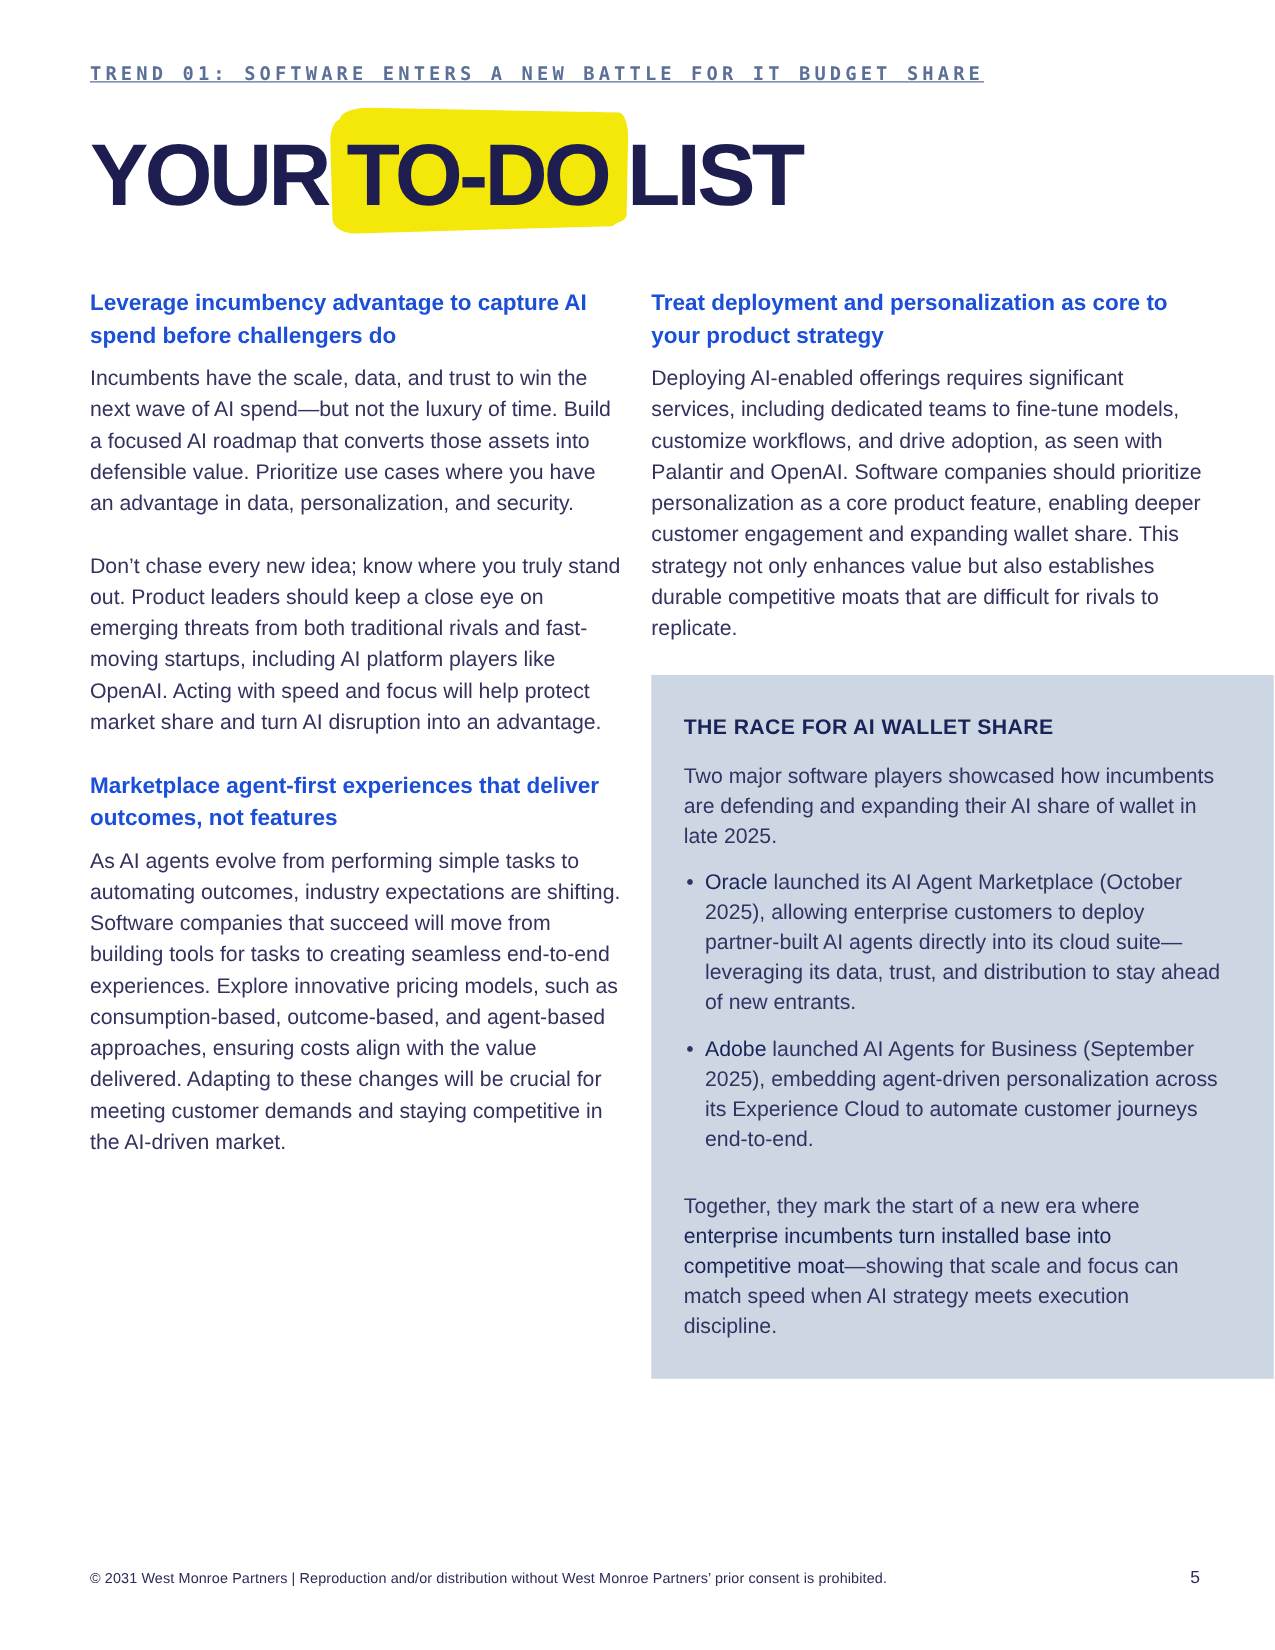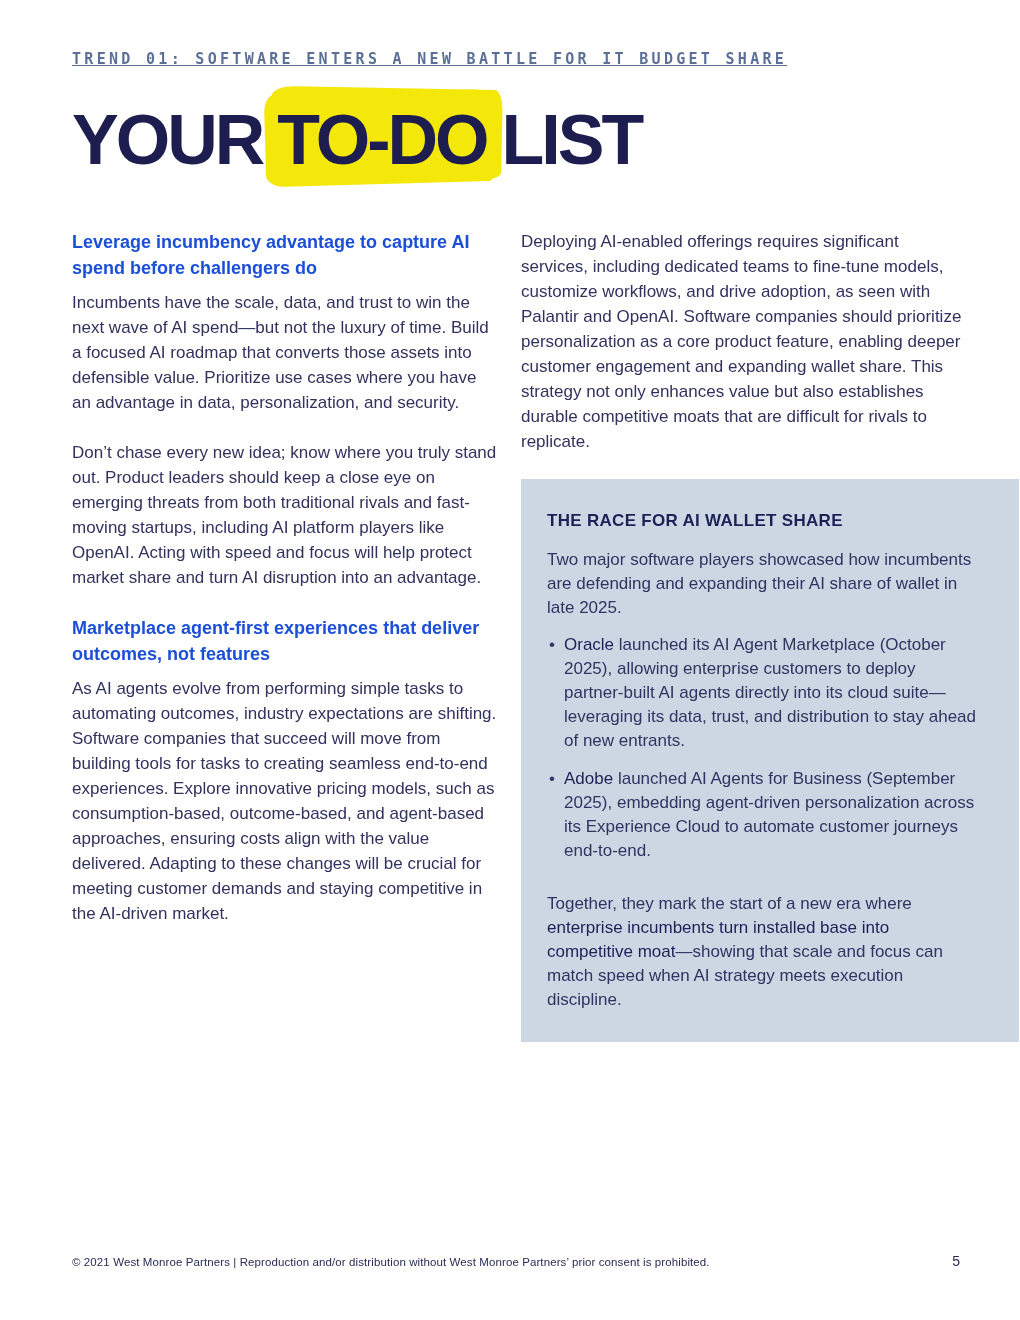--- a/index.html
+++ b/index.html
@@ -116,33 +116,34 @@
 
     <div class="col left">
       <h3>Leverage incumbency advantage to capture AI spend before challengers do</h3>
       <p>Incumbents have the scale, data, and trust to win the next wave of AI spend—but not the luxury of time. Build a focused AI roadmap that converts those assets into defensible value. Prioritize use cases where you have an advantage in data, personalization, and security.</p>
       <p>Don’t chase every new idea; know where you truly stand out. Product leaders should keep a close eye on emerging threats from both traditional rivals and fast-moving startups, including AI platform players like OpenAI. Acting with speed and focus will help protect market share and turn AI disruption into an advantage.</p>
       <h3>Marketplace agent-first experiences that deliver outcomes, not features</h3>
       <p>As AI agents evolve from performing simple tasks to automating outcomes, industry expectations are shifting. Software companies that succeed will move from building tools for tasks to creating seamless end-to-end experiences. Explore innovative pricing models, such as consumption-based, outcome-based, and agent-based approaches, ensuring costs align with the value delivered. Adapting to these changes will be crucial for meeting customer demands and staying competitive in the AI-driven market.</p>
     </div>
 
     <div class="col right">
+      <h3>Treat deployment and personalization as core to your product strategy</h3>
       <p>Deploying AI-enabled offerings requires significant services, including dedicated teams to fine-tune models, customize workflows, and drive adoption, as seen with Palantir and OpenAI. Software companies should prioritize personalization as a core product feature, enabling deeper customer engagement and expanding wallet share. This strategy not only enhances value but also establishes durable competitive moats that are difficult for rivals to replicate.</p>
 
       <aside class="callout">
         <h4>THE RACE FOR AI WALLET SHARE</h4>
         <p class="c-intro">Two major software players showcased how incumbents are defending and expanding their AI share of wallet in late 2025.</p>
         <ul>
           <li><b>Oracle</b> launched its AI Agent Marketplace (October 2025), allowing enterprise customers to deploy partner-built AI agents directly into its cloud suite—leveraging its data, trust, and distribution to stay ahead of new entrants.</li>
           <li><b>Adobe</b> launched AI Agents for Business (September 2025), embedding agent-driven personalization across its Experience Cloud to automate customer journeys end-to-end.</li>
         </ul>
         <p class="c-outro">Together, they mark the start of a new era where <b>enterprise incumbents turn installed base into competitive moat</b>—showing that scale and focus can match speed when AI strategy meets execution discipline.</p>
       </aside>
     </div>
 
   </div>
 
   <footer>
-    <div class="copyright">© 2021 West Monroe Partners  |  Reproduction and/or distribution without West Monroe Partners’ prior consent is prohibited.</div>
+    <div class="copyright">© 2031 West Monroe Partners  |  Reproduction and/or distribution without West Monroe Partners’ prior consent is prohibited.</div>
     <div class="pagenum">5</div>
   </footer>
 
 </div>
 
 </body></html>

